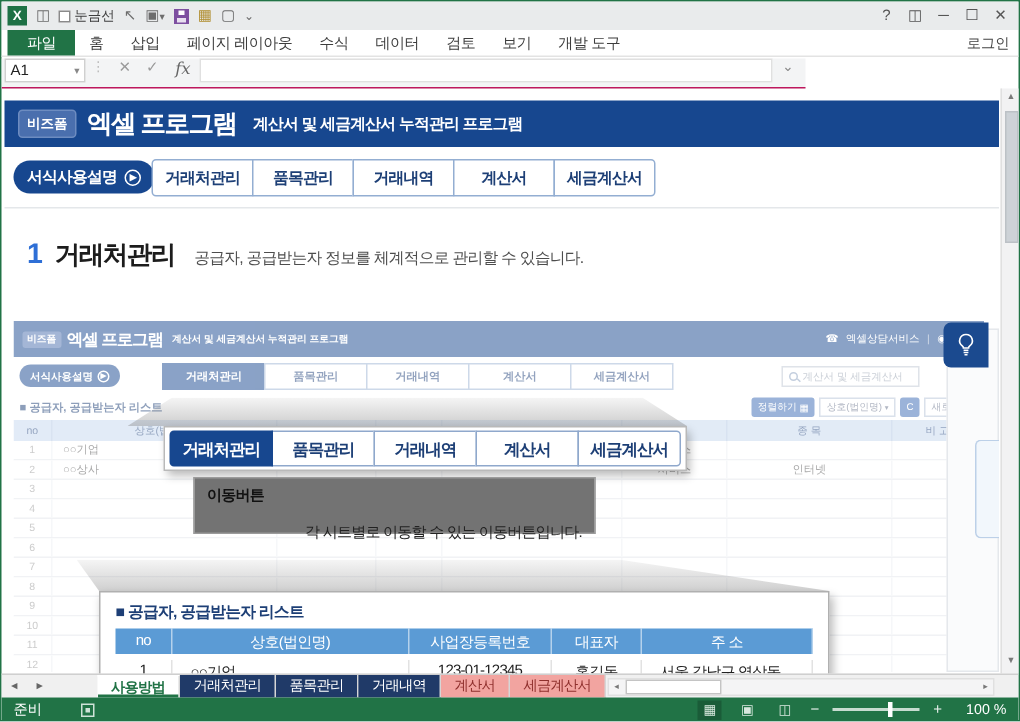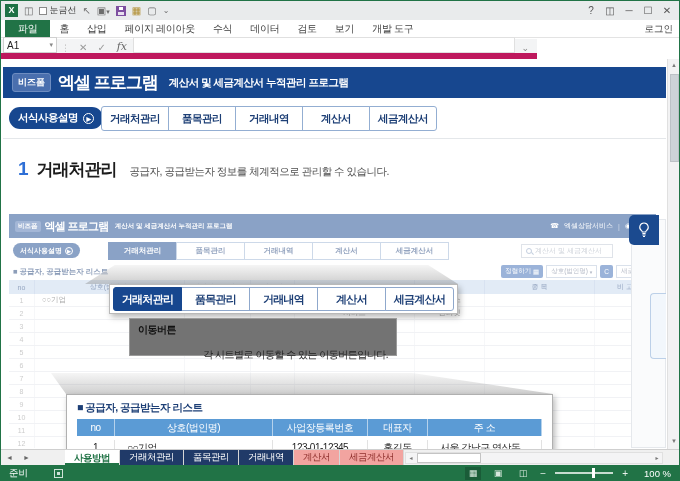--- a/index.html
+++ b/index.html
@@ -27,21 +27,21 @@
   
   .ribbonrow{position:absolute;top:19px;left:0;width:678px;height:18px;background:#fff;
              border-bottom:1px solid #e3e3e3;display:flex;align-items:stretch;}
   .rtab{font-size:10px;color:#3d3d3d;padding:0 9px;display:flex;align-items:center;letter-spacing:-0.3px;}
   .rtab.file{background:#217346;color:#fff;padding:0 13px;margin-left:4px;}
   .login{position:absolute;right:6px;top:0;height:19px;display:flex;align-items:center;
          font-size:9.5px;color:#444;}
 
   
   .formulabar{position:absolute;top:38px;left:0;width:536px;height:20px;background:#f3f4f5;
-              border-bottom:6px solid #be185d;display:flex;align-items:flex-end;padding:0 2px;}
+              border-bottom:1px solid #be185d;display:flex;align-items:flex-start;padding:0 2px;}
   .namebox{width:54px;height:16px;background:#fff;border:1px solid #d0d0d0;display:flex;
            align-items:center;font-size:10px;color:#222;padding:0 3px;}
   .namebox .dd{margin-left:auto;font-size:7px;color:#888;}
   .fb-sep{color:#bbb;font-size:9px;margin:0 4px;}
   .fb-ico{color:#9a9a9a;font-size:10px;margin:0 5px;}
   .fx{font-family:"DejaVu Serif",serif;font-style:italic;color:#666;font-size:11px;margin:0 6px;}
   .fb-input{flex:1;height:16px;background:#fff;border:1px solid #e0e0e0;font-size:10px;padding:0 4px;color:#222;}
   .fb-exp{color:#888;font-size:9px;margin:0 6px;}
 
   
@@ -330,20 +330,21 @@
       <span class="num">1</span>
         <span class="lft">○○기업</span>
       <span>123-01-12345</span>
         <span>홍길동</span>
       <span class="lft">서울 강남구 역삼동</span>
         <span>서비스</span>
         <span></span>
     </div>
     <div class="wgrid w-row">
       <span class="num">2</span>
+        <span class="lft">○○상사</span>
       <span></span>
         <span></span>
       <span class="lft"></span>
         <span>서비스</span>
       <span>인터넷</span>
         <span></span>
     </div>
     <div class="wgrid w-row">
         <span class="num">3</span>
         <span></span>

